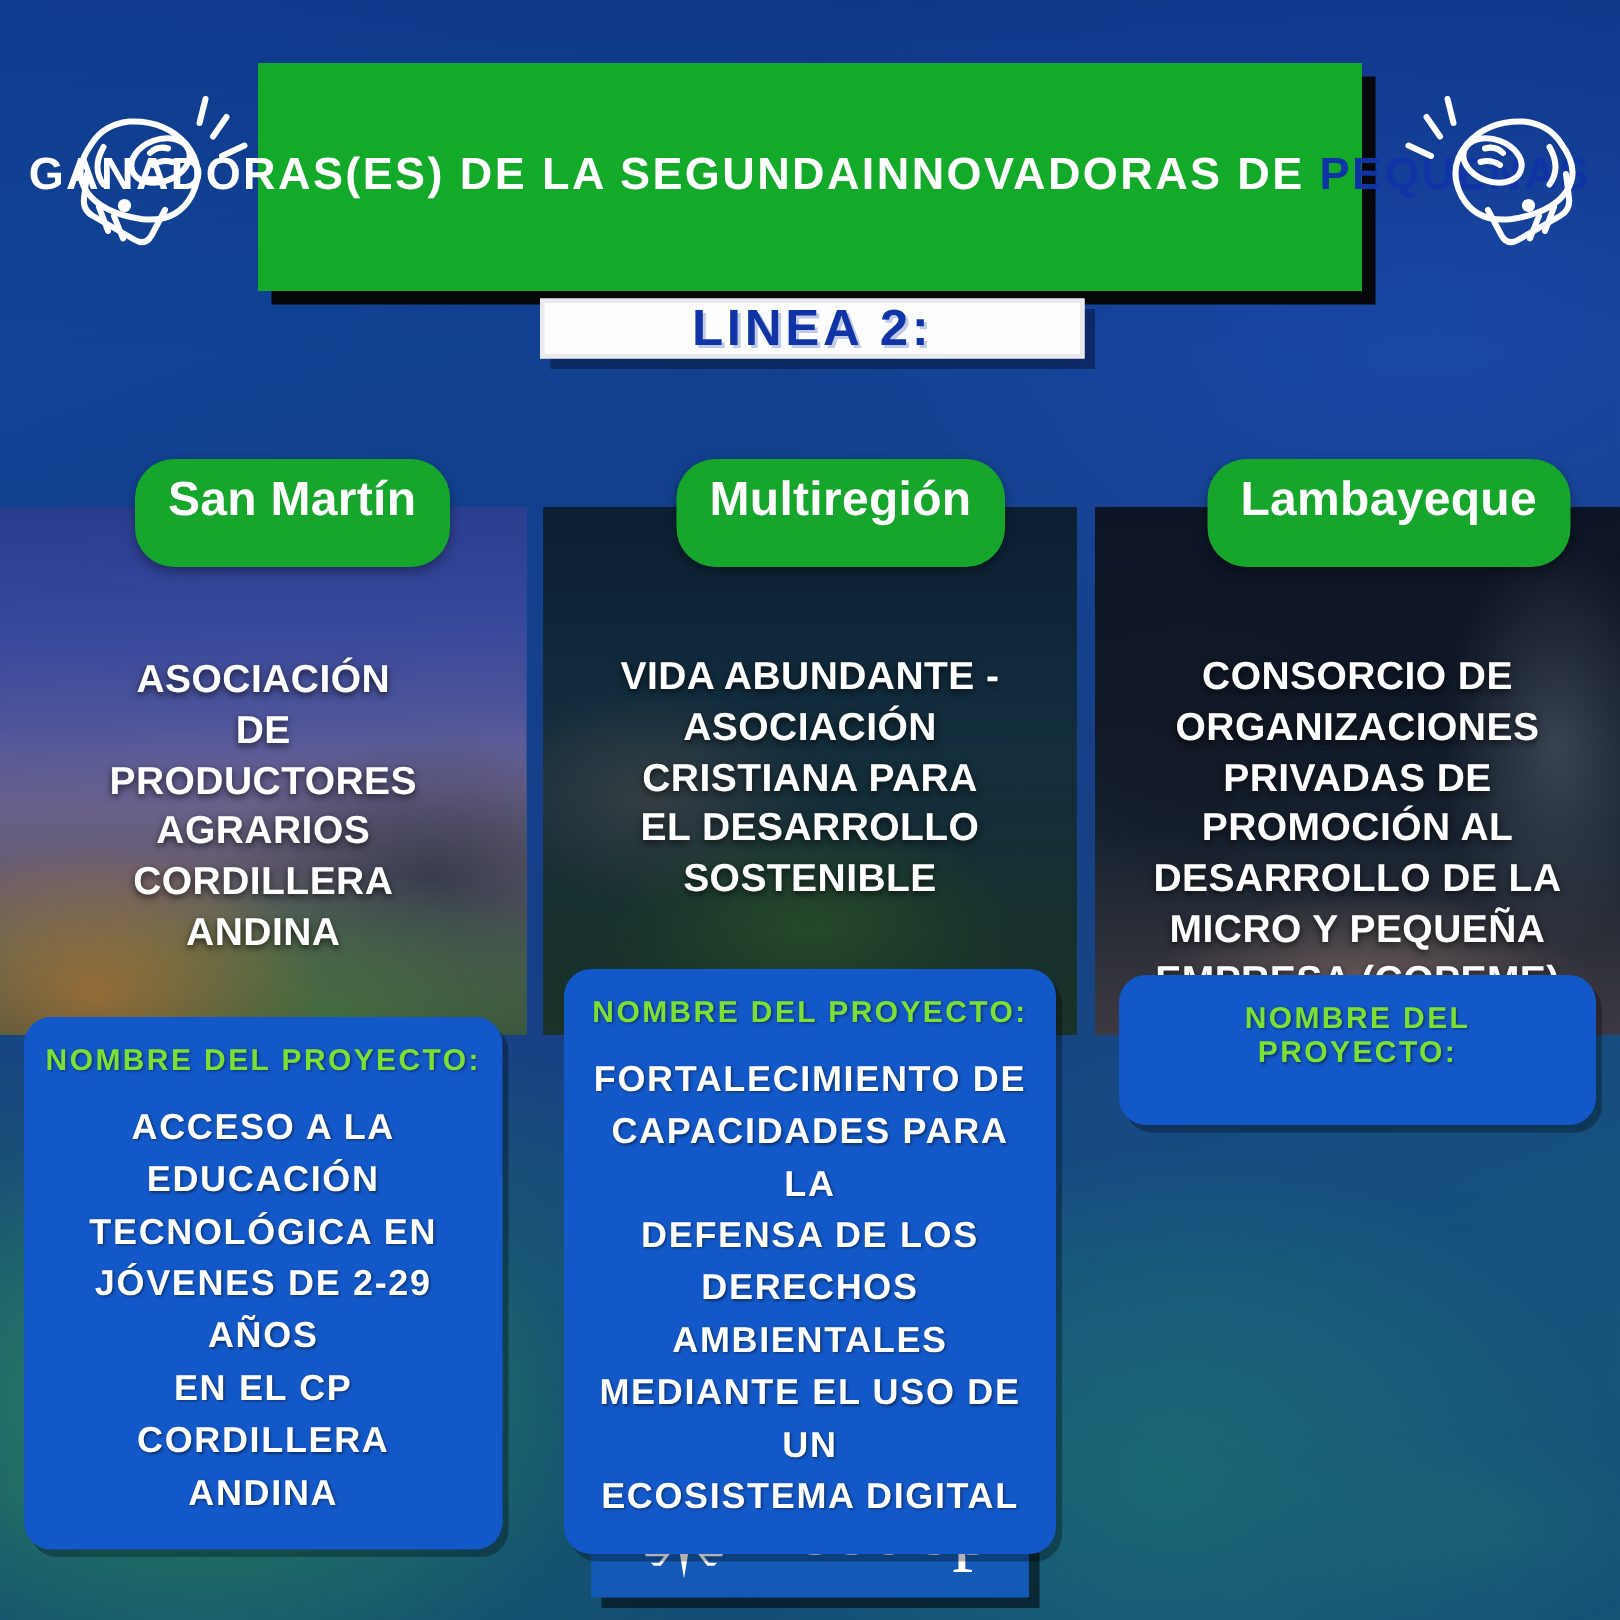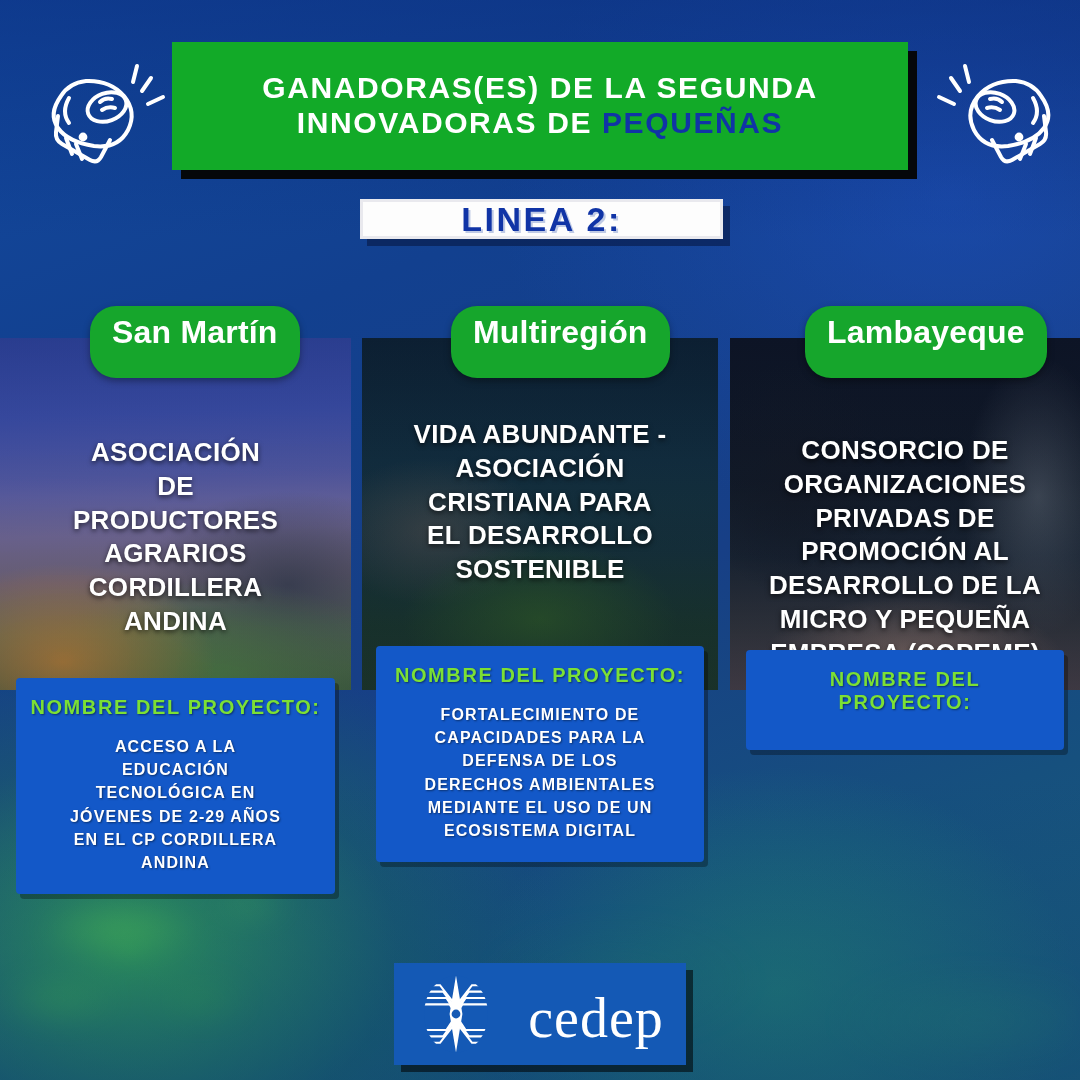--- a/index.html
+++ b/index.html
@@ -42,24 +42,24 @@
   #header-row{
     position:absolute; left:0; top:28px; width:1080px; height:150px;
   }
   .megaphone{ position:absolute; top:30px; width:130px; height:120px; }
   #megaphone-left{ left:38px; }
   #megaphone-right{ right:16px; }
   .megaphone svg{ width:100%; height:100%; display:block; }
 
   #title-banner{
     position:absolute; left:172px; top:14px;
-    width:736px; height:128px;
+    width:736px; height:152px;
     background:#12aa28;
     box-shadow:9px 9px 0 #05070a;
-    display:flex; flex-direction:column;
+    display:flex; flex-direction:row;
     align-items:center; justify-content:center;
     padding:6px 10px 8px;
   }
   .title-line{
     font-size:30px; font-weight:bold; letter-spacing:1.6px;
     line-height:1.17; text-align:center; white-space:nowrap;
   }
   .t-white{ color:#ffffff; }
   .t-blue{ color:#1034a6; }
 
@@ -129,41 +129,41 @@
     position:absolute; left:0; width:100%;
     text-align:center; color:#ffffff;
     font-size:26px; font-weight:bold; line-height:1.30;
     letter-spacing:.3px;
     text-shadow:0 2px 5px rgba(0,0,0,.65);
     padding:0 14px;
     z-index:4;
     margin-top:48px;
   }
   #org-0{ top:50px; }
-  #org-1{ top:32px; }
+  #org-1{ top:48px; }
   #org-2{ top:48px; }
 
   .proj-card{
     position:absolute; left:16px; right:16px;
-    background:#1358c8; border-radius:4px;
+    background:#1358c8; border-radius:18px;
     padding:18px 14px 20px;
     text-align:center; z-index:6;
     box-shadow:4px 5px 0 rgba(0,0,0,.30);
   }
   #proj-card-0{ top:340px; }
   #proj-card-1{ top:308px; left:14px; right:14px; }
   #proj-card-2{ top:312px; }
 
   .proj-label{
     color:#7ce034; font-size:20px; font-weight:bold;
     letter-spacing:1.6px; margin-bottom:16px;
     text-shadow:1px 1px 2px rgba(0,0,0,.45);
   }
   .proj-title{
-    color:#ffffff; font-size:16px; font-weight:bold;
+    color:#ffffff; font-size:24px; font-weight:bold;
     line-height:1.45; letter-spacing:1.1px;
     text-shadow:1px 1px 2px rgba(0,0,0,.45);
   }
 
   
   #footer-logo{
     position:absolute; left:394px; top:963px;
     width:292px; height:102px;
     background:#1459b5;
     box-shadow:7px 7px 0 rgba(0,0,0,.55);

